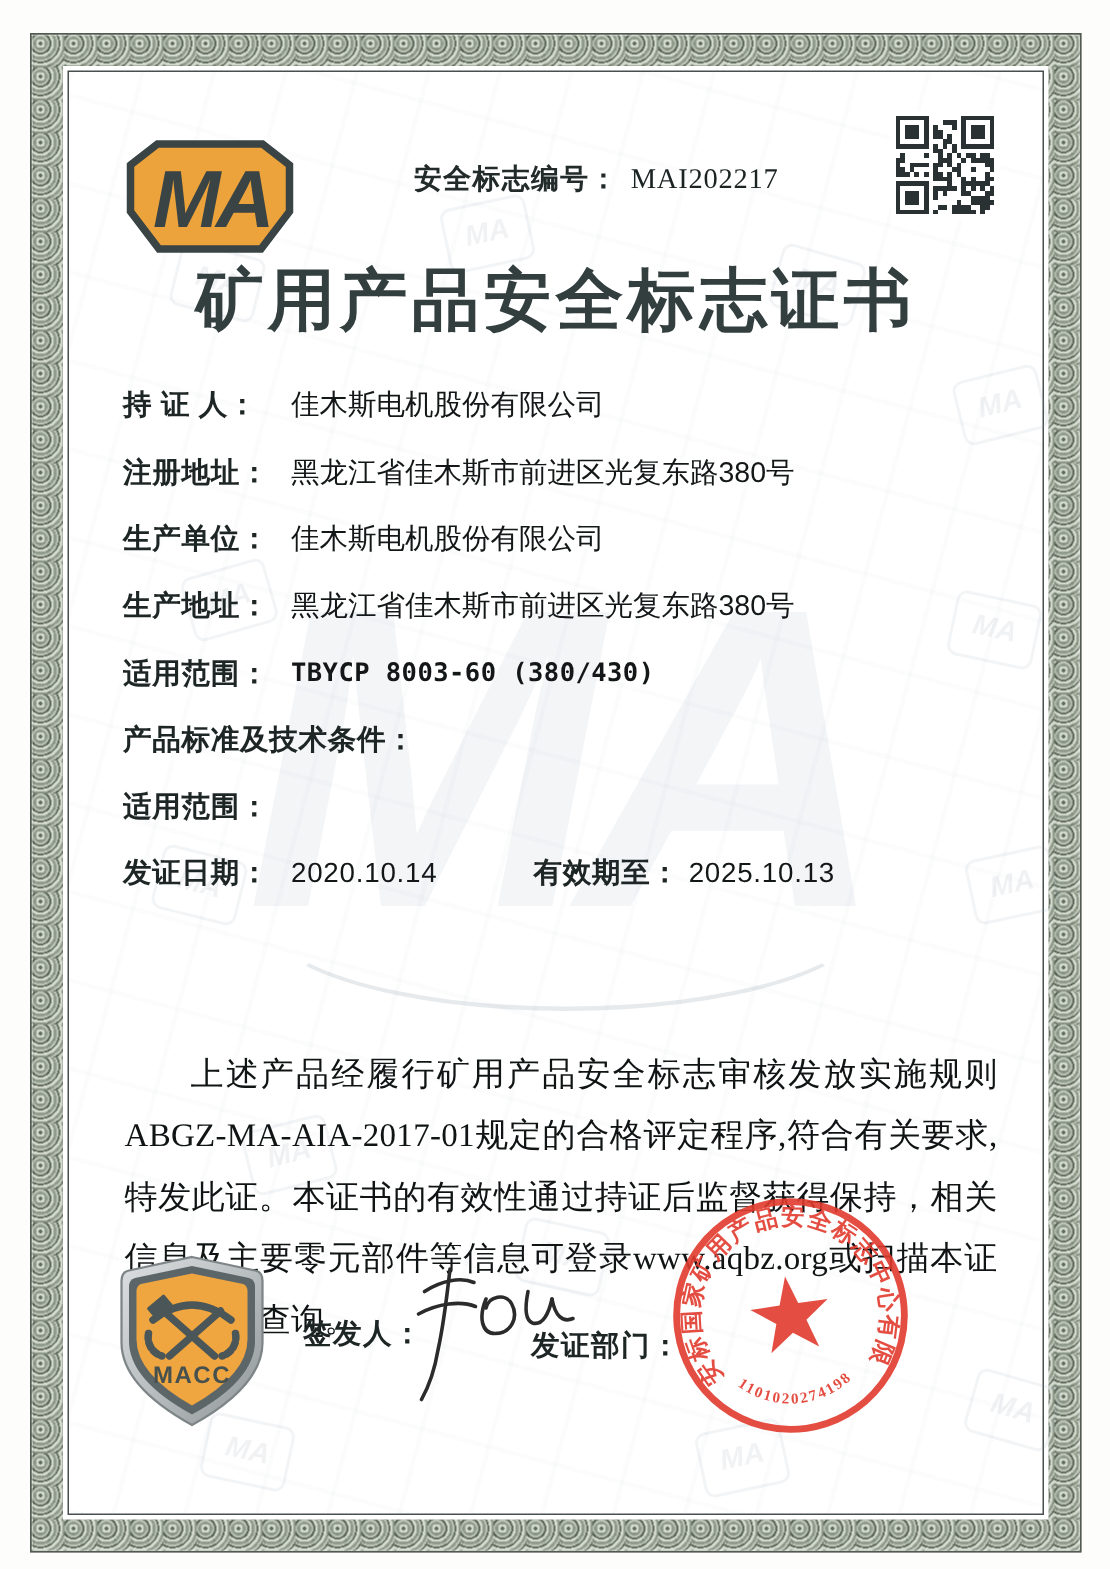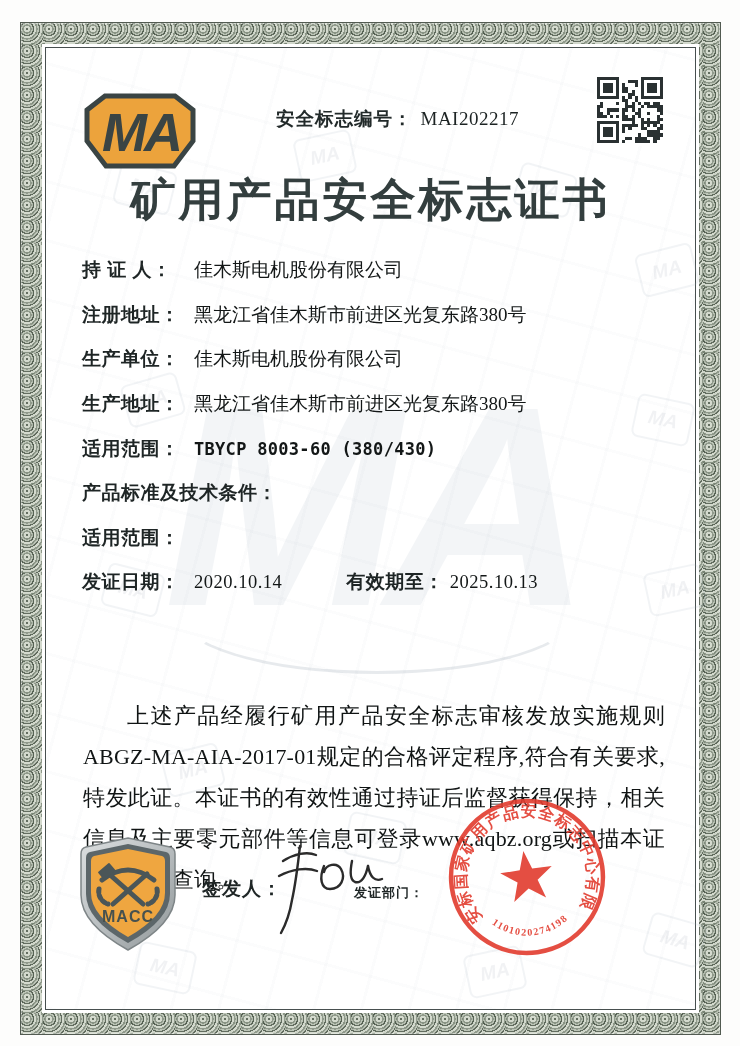--- a/index.html
+++ b/index.html
@@ -67,36 +67,36 @@
   .fields{position:absolute;left:36px;right:26px;top:200px;}
   .row{display:flex;align-items:center;height:44.6px;white-space:nowrap;}
   .lbl{
     flex:none;width:106px;font-weight:bold;font-size:19px;color:#1e2525;
     letter-spacing:.5px;font-family:"Liberation Sans",sans-serif;
   }
   .lbl.auto{width:auto;}
   .lbl.second{width:auto;margin-left:64px;}
   .val{
     margin-left:6px;font-size:19px;color:#131717;
-    font-family:Liberation Serif, serif;
+    font-family:Liberation Sans, sans-serif;
   }
   .val.mono{font-family:"DejaVu Sans Mono",monospace;font-weight:bold;font-size:17px;letter-spacing:.3px;}
   .val.std{font-size:17.5px;white-space:pre-wrap;}
   .val.date{font-size:18.5px;letter-spacing:.5px;}
   
   .statement{
     position:absolute;left:37px;right:30px;top:648px;
     font-family:"Liberation Serif",serif;font-size:22px;line-height:1.86;
     color:#101414;text-align:justify;text-indent:2em;letter-spacing:.2px;
   }
   
   .shield{position:absolute;left:34px;top:788px;width:96px;height:116px;}
   .signer-label{position:absolute;left:156px;top:828px;font-weight:bold;font-size:19px;color:#1e2525;letter-spacing:1px;}
   .signature{position:absolute;left:220px;top:788px;width:120px;height:104px;}
-  .issuer-label{position:absolute;left:308px;top:836px;font-weight:bold;font-size:13px;color:#1e2525;letter-spacing:1px;}
+  .issuer-label{position:absolute;left:308px;top:836px;font-weight:bold;font-size:19px;color:#1e2525;letter-spacing:1px;}
   .stamp{position:absolute;left:398px;top:746px;width:166px;height:166px;transform:rotate(-8deg);}
 </style>
 </head>
 <body>
 
 <div class="frame">
   <div class="paper">
 
     <div class="ghost" style="left:70px;top:118px;transform:rotate(14deg)">
         <span>MA</span>

